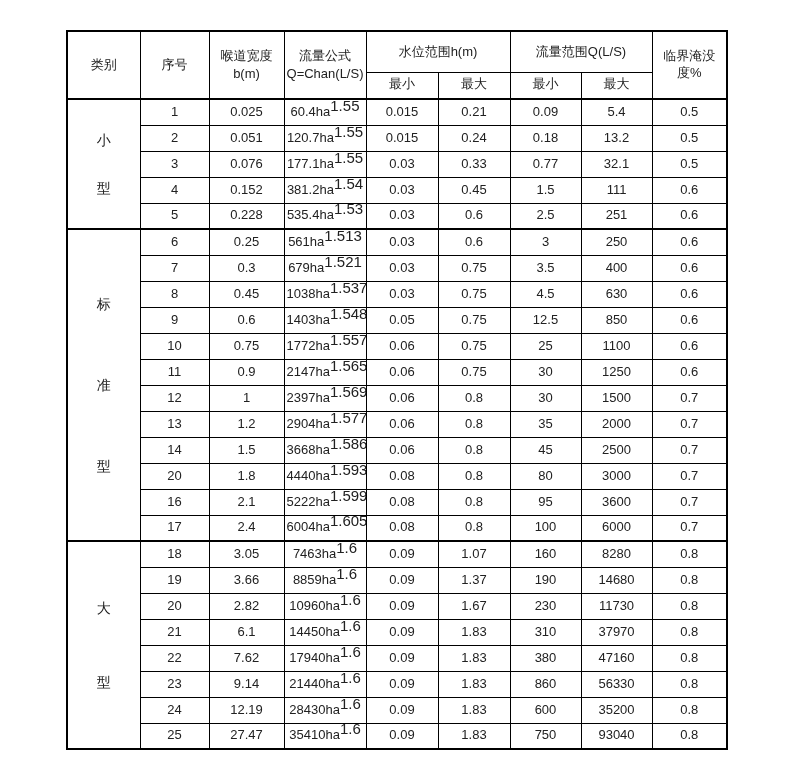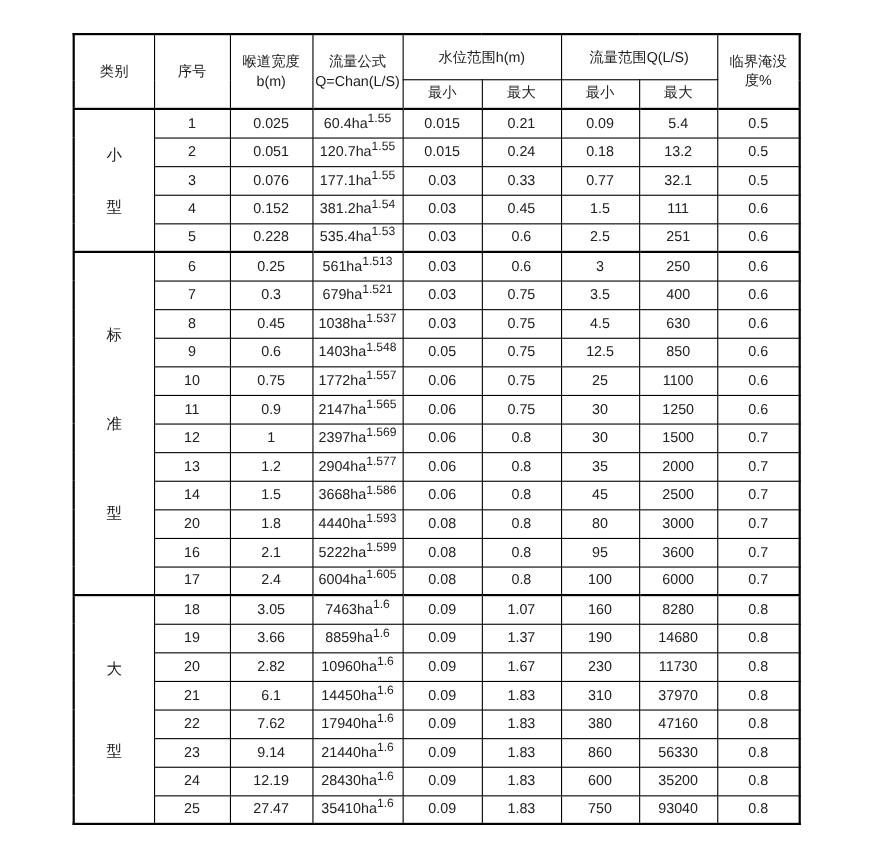--- a/index.html
+++ b/index.html
@@ -31,21 +31,21 @@
   thead { border-bottom:2px solid #000; }
   th .wrapline { white-space:normal; word-break:break-all; line-height:1.35; }
   tbody tr { height:26px; }
   tbody tr.group-first td { border-top:2px solid #000; }
   td.cat { padding:0; }
   .catwrap {
     display:flex; flex-direction:column;
     justify-content:space-evenly; align-items:center;
     font-size:14px;
   }
-  sup.exp { font-size:11px; line-height:0; vertical-align:super; letter-spacing:0; }
+  sup.exp { font-size:15px; line-height:0; vertical-align:super; letter-spacing:0; }
   td.formula { letter-spacing:0; }
 </style>
 </head>
 <body>
 
 <div class="page">
   <table class="datatable">
     <colgroup>
       <col style="width:73px">
         <col style="width:69px">

